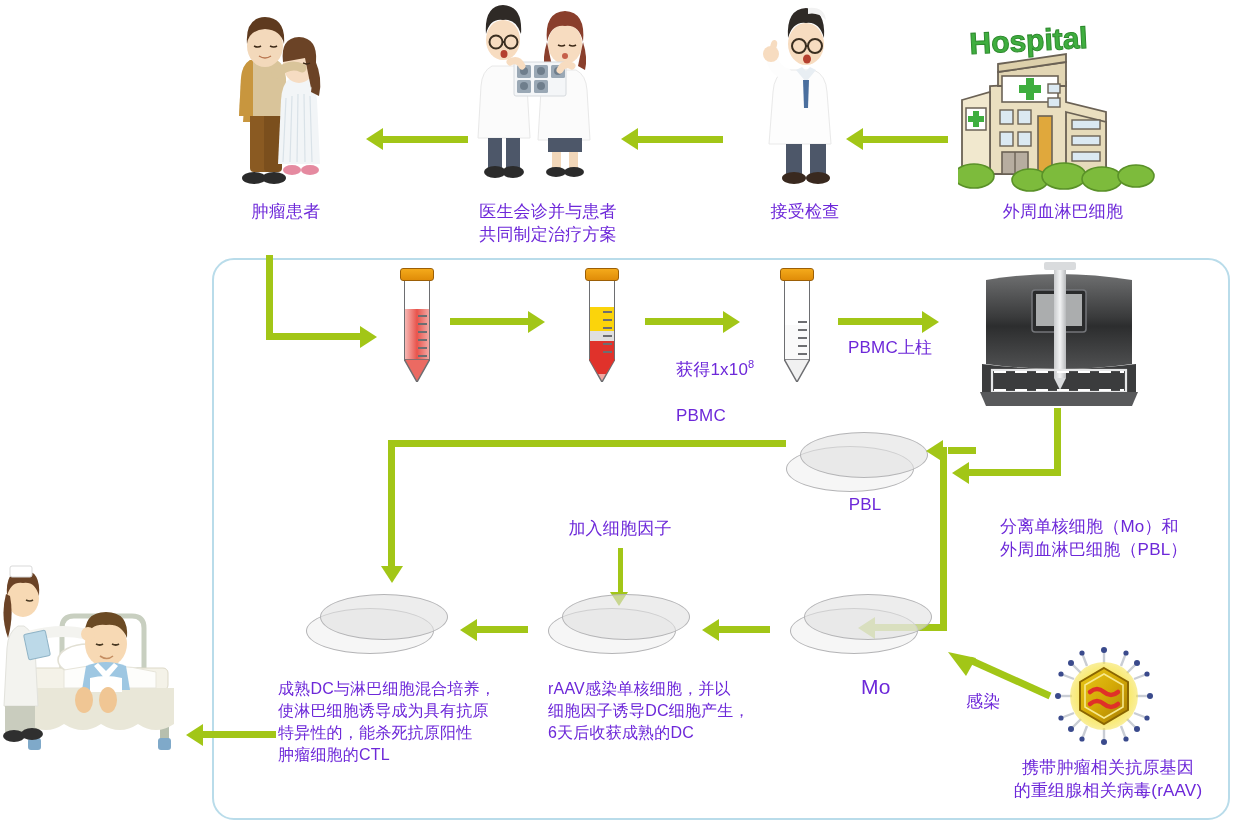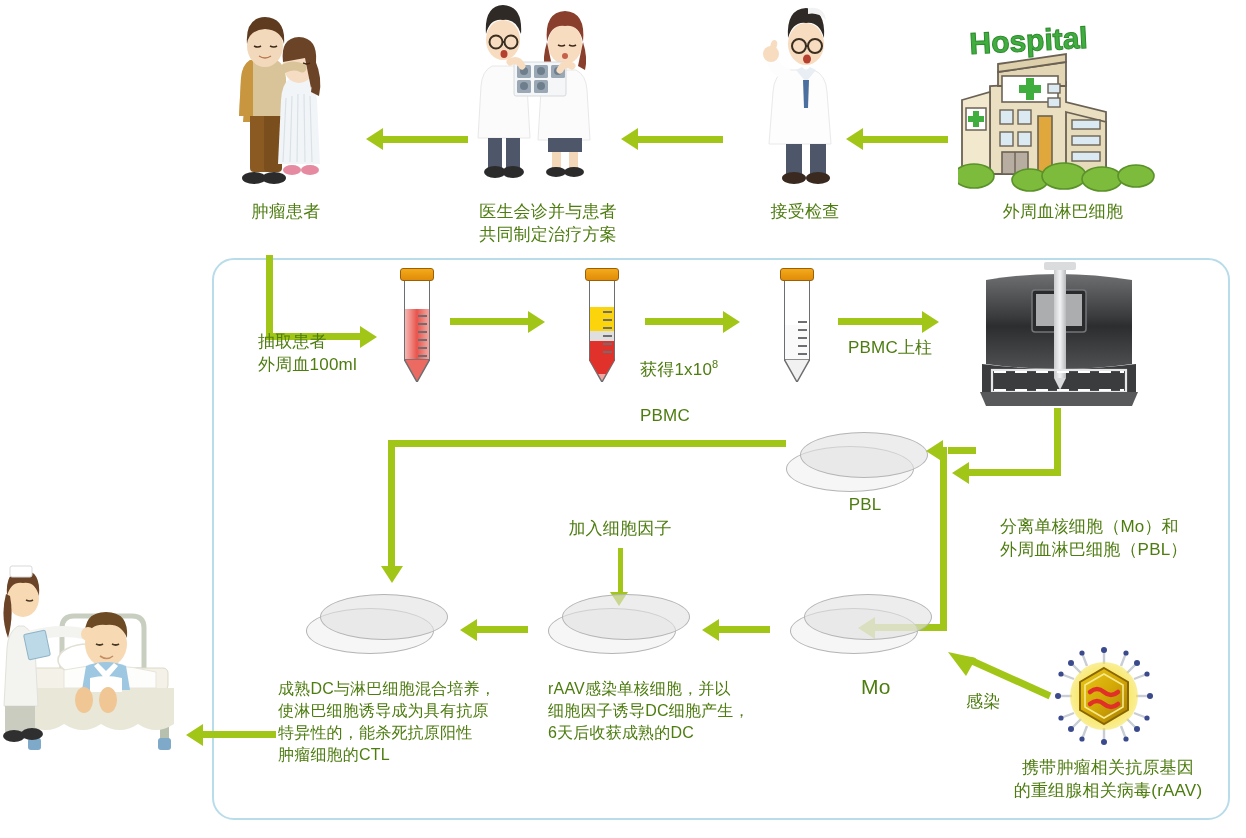--- a/index.html
+++ b/index.html
@@ -16,21 +16,21 @@
     width: 1246px;
     height: 838px;
     background: #ffffff;
     overflow: hidden;
   }
   .abs { position: absolute; }
 
   
   .label {
     position: absolute;
-    color: #4d7c0f;
+    color: #6d28d9;
     font-size: 17px;
     line-height: 23px;
     font-family: "Liberation Sans", "DejaVu Sans", sans-serif;
     white-space: pre-line;
     letter-spacing: 0.2px;
   }
   .label.center { text-align: center; }
   .label.small { font-size: 16px; line-height: 22px; }
   .label.lat {
     font-size: 19px;
@@ -316,22 +316,20 @@
 
   <div id="cleanroom"></div>
 
 
   <div class="abs">
     <div class="arrow-v" style="left:266px; top:255px; height:85px;"></div>
     <div class="arrow-h" style="left:266px; top:333px; width:96px;"></div>
     <div class="head head-right" style="left:360px; top:326px;"></div>
   </div>
 
-  <div class="label" style="left:258px; top:330px; width:150px;">抽取患者
-外周血100ml</div>
 
   <div class="tube" style="left:398px; top:268px; width:38px; height:116px;">
     <div class="cap"></div>
     <div class="body">
       <div class="fill" style="top:28px; height:52px; background:linear-gradient(90deg,#f6b7b4,#e8544c,#f3a9a4);"></div>
       <div class="ticks">
         <i style="top:34px"></i>
           <i style="top:42px"></i>
           <i style="top:50px"></i>
         <i style="top:58px"></i>
@@ -373,21 +371,21 @@
         <polygon points="0,0 26,0 17,15 9,15" fill="#e0322b"></polygon>
       </svg>
     </div>
   </div>
 
   <div class="abs">
     <div class="arrow-h" style="left:645px; top:318px; width:80px;"></div>
     <div class="head head-right" style="left:723px; top:311px;"></div>
   </div>
 
-  <div class="label" style="left:640px; top:330px; width:150px;">
+  <div class="label" style="left:676px; top:330px; width:150px;">
     <span>获得1x10</span><sup style="font-size:11px;">8</sup><br>
     <span>PBMC</span>
   </div>
 
   <div class="tube" style="left:778px; top:268px; width:38px; height:116px;">
     <div class="cap"></div>
     <div class="body">
       <div class="fill" style="top:44px; height:36px; background:#fafafa;"></div>
       <div class="ticks">
         <i style="top:40px"></i>

